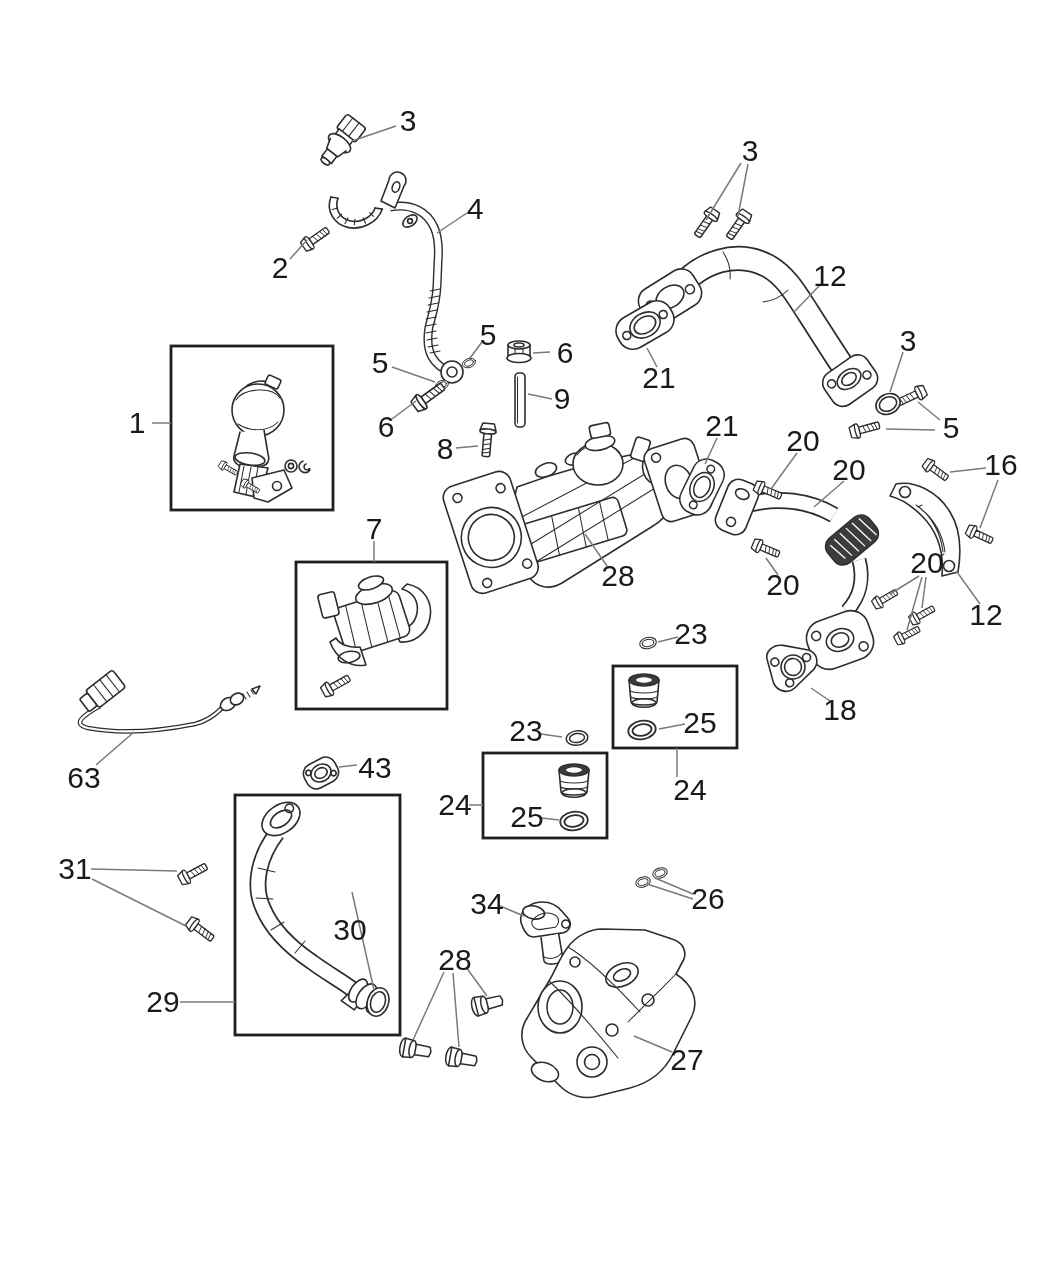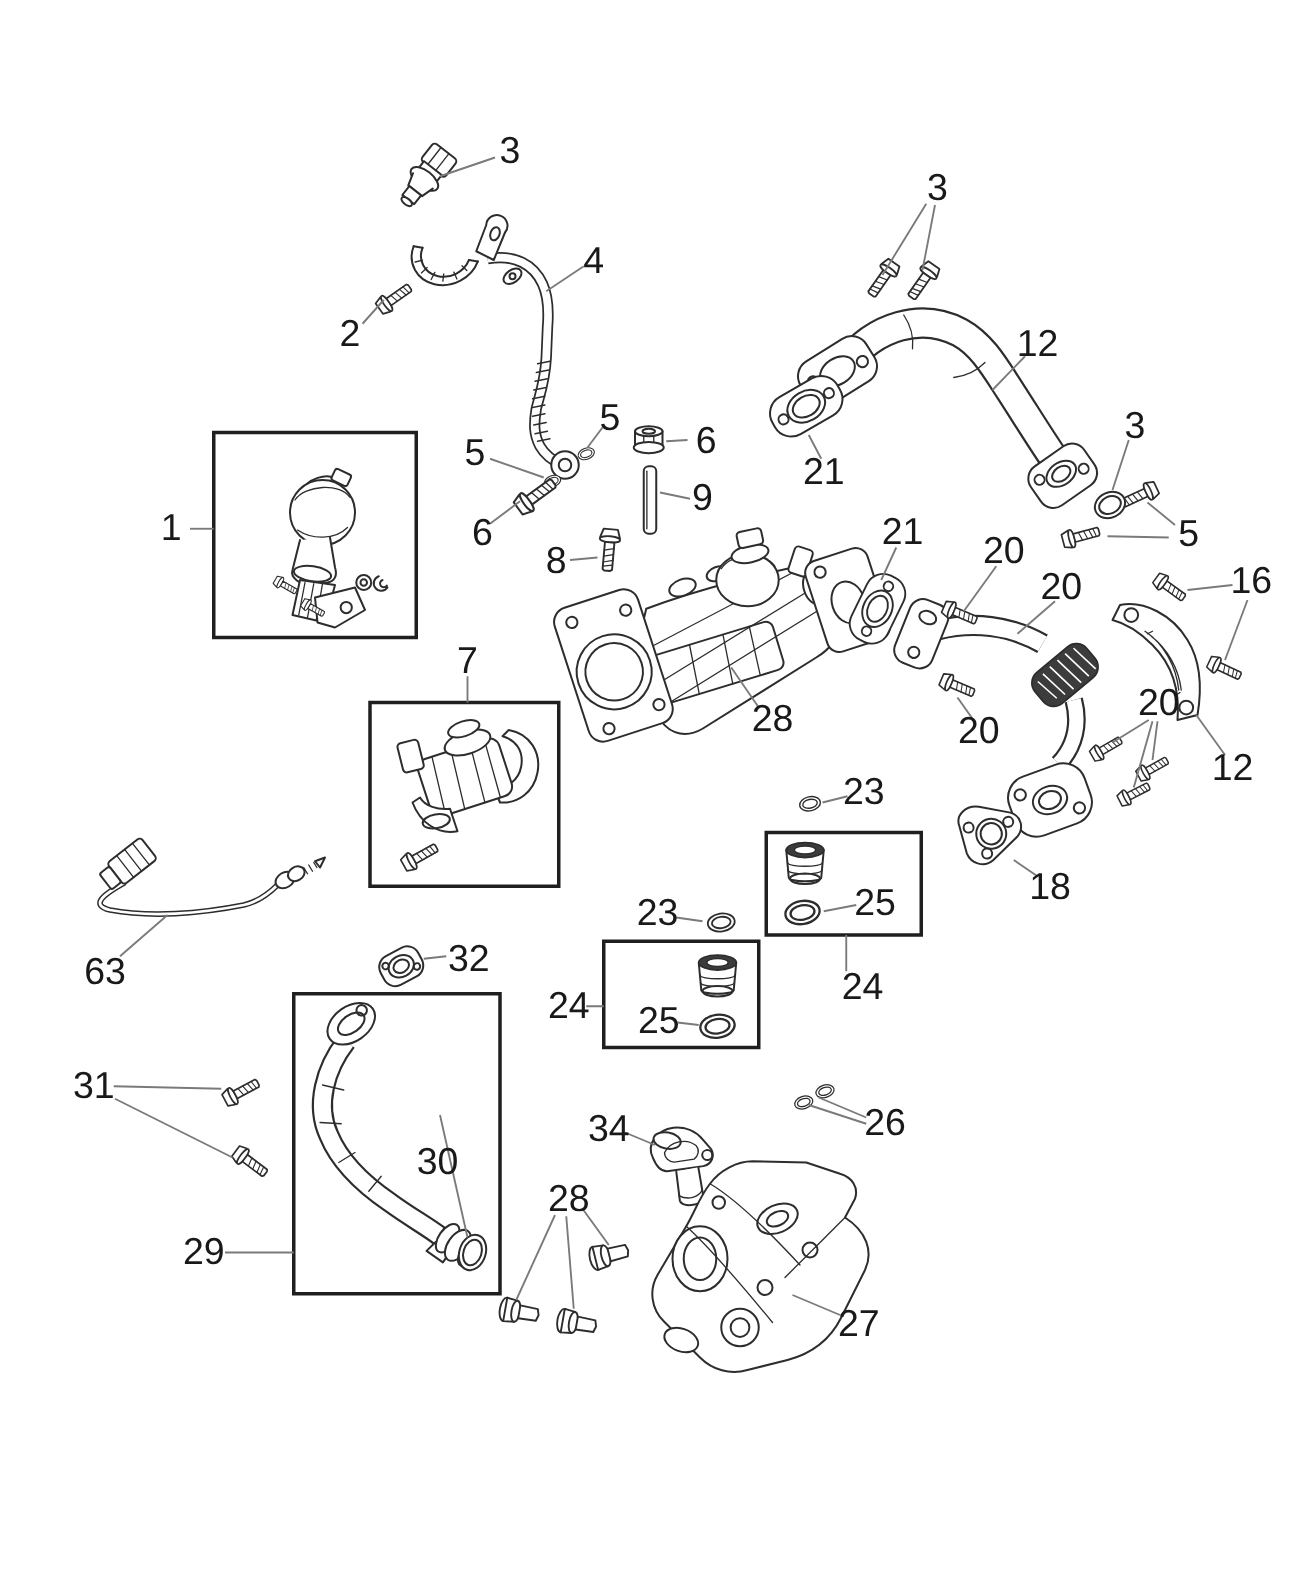--- a/index.html
+++ b/index.html
@@ -471,16 +471,16 @@
 <div class="lbl" style="left:690px;top:790px">24</div>
 <div class="lbl" style="left:455px;top:805px">24</div>
 <div class="lbl" style="left:700px;top:723px">25</div>
 <div class="lbl" style="left:527px;top:817px">25</div>
 <div class="lbl" style="left:708px;top:899px">26</div>
 <div class="lbl" style="left:687px;top:1060px">27</div>
 <div class="lbl" style="left:455px;top:960px">28</div>
 <div class="lbl" style="left:163px;top:1002px">29</div>
 <div class="lbl" style="left:350px;top:930px">30</div>
 <div class="lbl" style="left:75px;top:869px">31</div>
-<div class="lbl" style="left:375px;top:768px">32</div>
+<div class="lbl" style="left:375px;top:768px">43</div>
 <div class="lbl" style="left:84px;top:778px">63</div>
 <div class="lbl" style="left:487px;top:904px">34</div>
 </div>
 
 </body></html>

